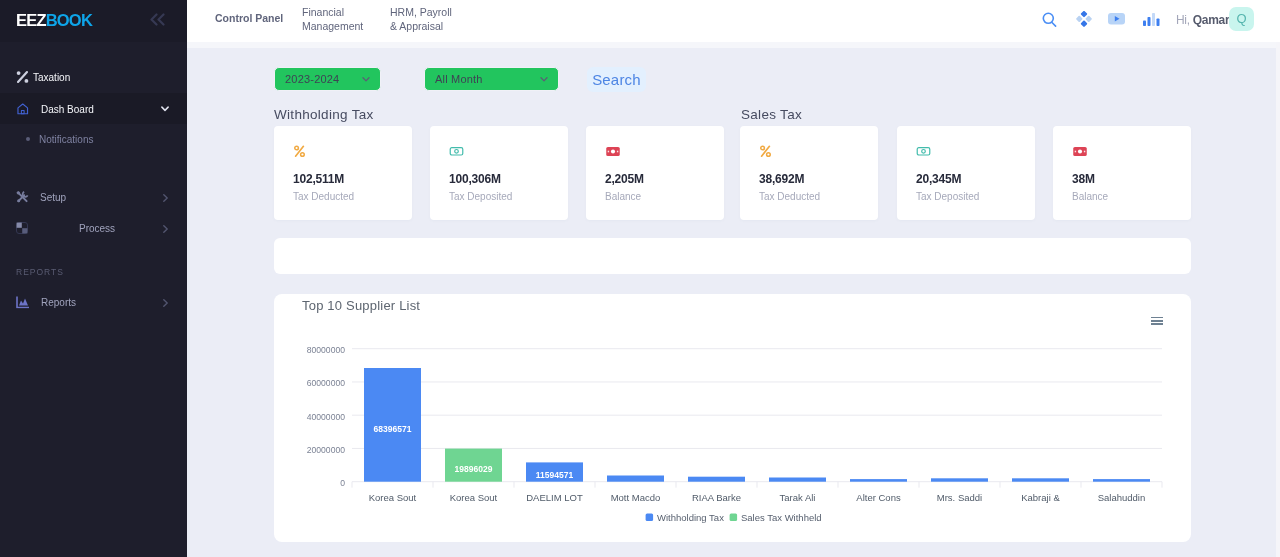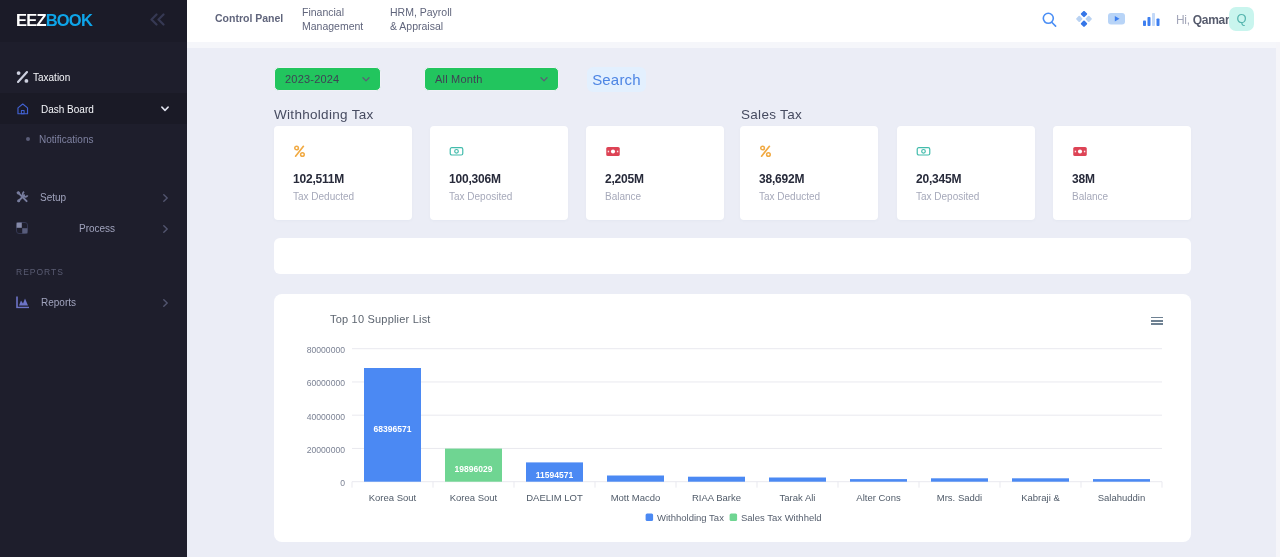--- a/index.html
+++ b/index.html
@@ -30,21 +30,21 @@
 .select { position:absolute; top:67px; height:24px; background:#22c55e; border:1px solid #f0f1f7; border-radius:5px; font-size:11px; color:#3f4254; letter-spacing:0.2px; line-height:22px; padding-left:10px; }
 .selchev { position:absolute; right:10px; top:0; color:#6a6e85; font-size:9px; }
 #searchbtn { position:absolute; left:587px; top:67px; width:59px; height:25px; background:#e3f0fe; border-radius:6px; color:#4d85e4; font-size:15px; text-align:center; line-height:25px; letter-spacing:0.2px; }
 .sectitle { position:absolute; top:107px; font-size:13.5px; letter-spacing:0.3px; color:#464b60; }
 .card { position:absolute; top:126px; width:138px; height:94px; background:#fff; border-radius:4px; box-shadow:0 1px 3px rgba(80,90,120,0.04); }
 .cnum { position:absolute; left:19px; top:46px; font-size:12px; font-weight:bold; color:#272a3a; letter-spacing:-0.2px; }
 .clab { position:absolute; left:19px; top:65px; font-size:10px; color:#a6a9ba; }
 .cicon { position:absolute; left:19px; top:17px; }
 #emptybar { position:absolute; left:274px; top:238px; width:917px; height:36px; background:#fff; border-radius:6px; }
 #chartcard { position:absolute; left:274px; top:294px; width:917px; height:248px; background:#fff; border-radius:8px; }
-#charttitle { position:absolute; left:28px; top:19px; font-size:11px; color:#5d6570; letter-spacing:0.2px;margin-left:28px; }
+#charttitle { position:absolute; left:28px; top:4px; font-size:13px; color:#5d6570; letter-spacing:0.2px; }
 #burger { position:absolute; left:877px; top:23px; width:11.5px; }
 #burger div { height:1.4px; background:#6e8192; margin-bottom:1.8px; }
 </style>
 </head>
 <body>
 
 <div style="position:absolute; right:0; top:42px; width:4px; height:515px; background:#f5f5f9; z-index:40;"></div>
 
 <div id="sidebar">
   <div id="logoband"></div>

